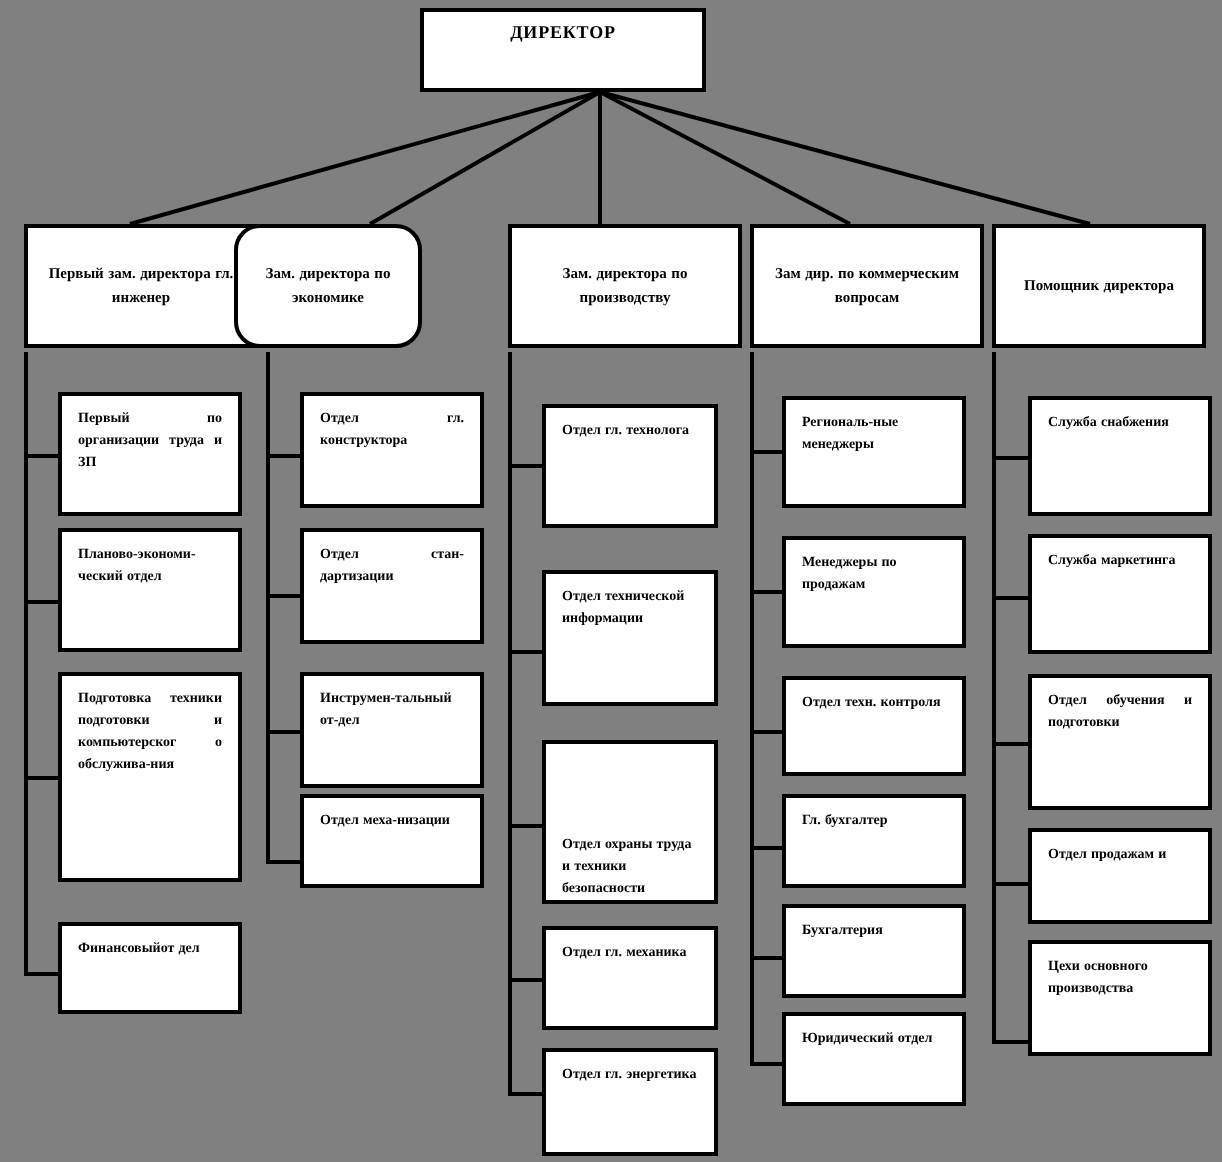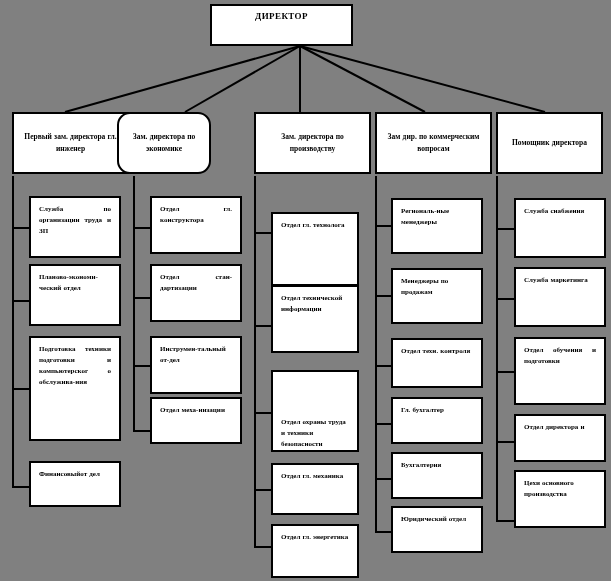--- a/index.html
+++ b/index.html
@@ -109,21 +109,21 @@
     <span class="txt">ДИРЕКТОР</span>
   </div>
 
   <div class="box header-box" style="left:12px; width:117px;">
     <span class="txt">Первый зам. директора гл. инженер</span>
   </div>
   <div class="conn vline" style="left:12px; top:176px; height:310px;"></div>
 
   <div class="conn hline" style="left:12px; top:227px; width:19px;"></div>
   <div class="box leaf-box justify" style="left:29px; top:196px; width:92px; height:62px;">
-    <span class="txt">Служба      по организации труда и ЗП</span>
+    <span class="txt">Первый      по организации труда и ЗП</span>
   </div>
 
   <div class="conn hline" style="left:12px; top:300px; width:19px;"></div>
   <div class="box leaf-box leftal" style="left:29px; top:264px; width:92px; height:62px;">
     <span class="txt">Планово-экономи-ческий отдел</span>
   </div>
 
   <div class="conn hline" style="left:12px; top:388px; width:19px;"></div>
   <div class="box leaf-box justify" style="left:29px; top:336px; width:92px; height:105px;">
     <span class="txt">Подготовка техники подготовки    и компьютерског о обслужива-ния</span>
@@ -158,21 +158,21 @@
   <div class="box leaf-box justify" style="left:150px; top:397px; width:92px; height:47px;">
     <span class="txt">Отдел      меха-низации</span>
   </div>
 
   <div class="box header-box" style="left:254px; width:117px;">
     <span class="txt">Зам. директора по производству</span>
   </div>
   <div class="conn vline" style="left:254px; top:176px; height:370px;"></div>
 
   <div class="conn hline" style="left:254px; top:232px; width:19px;"></div>
-  <div class="box leaf-box justify" style="left:271px; top:212px; width:88px; height:74px;">
+  <div class="box leaf-box justify" style="left:271px; top:202px; width:88px; height:62px;">
     <span class="txt">Отдел          гл. технолога</span>
   </div>
 
   <div class="conn hline" style="left:254px; top:325px; width:19px;"></div>
   <div class="box leaf-box leftal" style="left:271px; top:285px; width:88px; height:68px;">
     <span class="txt">Отдел технической информации</span>
   </div>
 
   <div class="conn hline" style="left:254px; top:412px; width:19px;"></div>
   <div class="box leaf-box leftal" style="left:271px; top:370px; width:88px; height:82px;align-items:flex-end;">
@@ -239,21 +239,21 @@
     <span class="txt">Служба маркетинга</span>
   </div>
 
   <div class="conn hline" style="left:496px; top:371px; width:20px;"></div>
   <div class="box leaf-box justify" style="left:514px; top:337px; width:92px; height:68px;">
     <span class="txt">Отдел обучения   и подготовки</span>
   </div>
 
   <div class="conn hline" style="left:496px; top:441px; width:20px;"></div>
   <div class="box leaf-box justify" style="left:514px; top:414px; width:92px; height:48px;">
-    <span class="txt">Отдел директора    и</span>
+    <span class="txt">Отдел продажам    и</span>
   </div>
 
   <div class="conn hline" style="left:496px; top:520px; width:20px;"></div>
   <div class="box leaf-box leftal" style="left:514px; top:470px; width:92px; height:58px;">
     <span class="txt">Цехи основного производства</span>
   </div>
 
 </div>
 
 </body></html>

